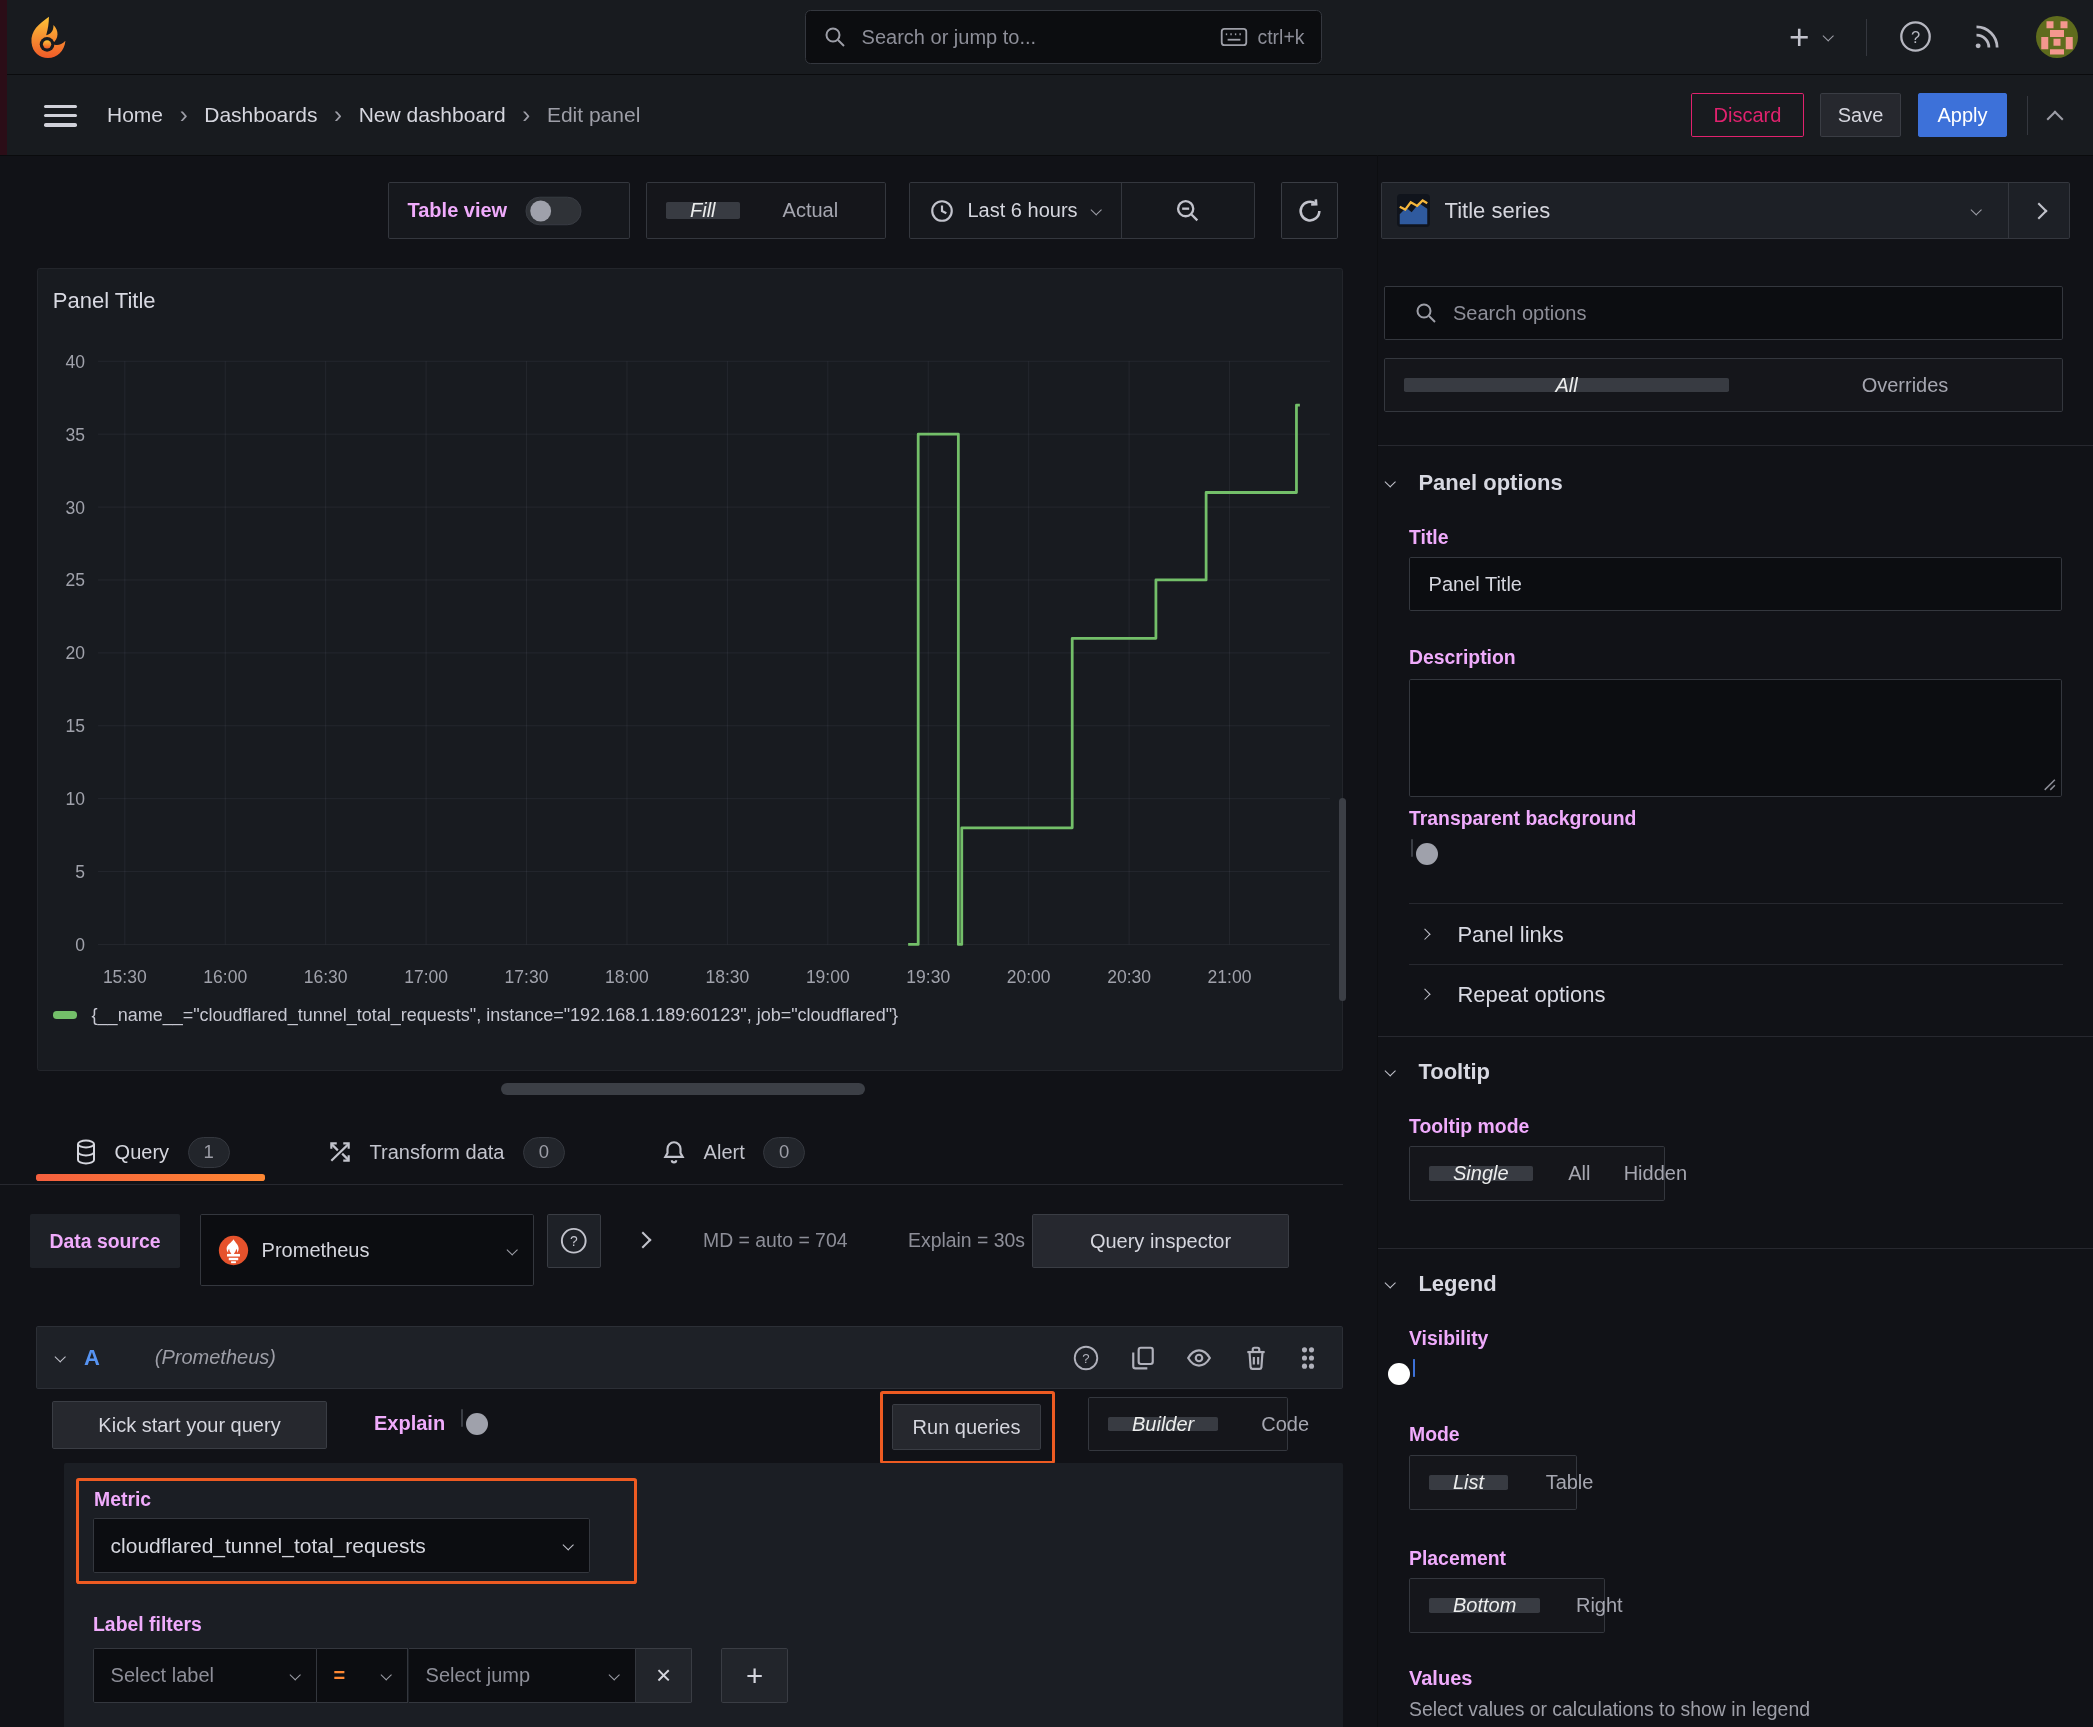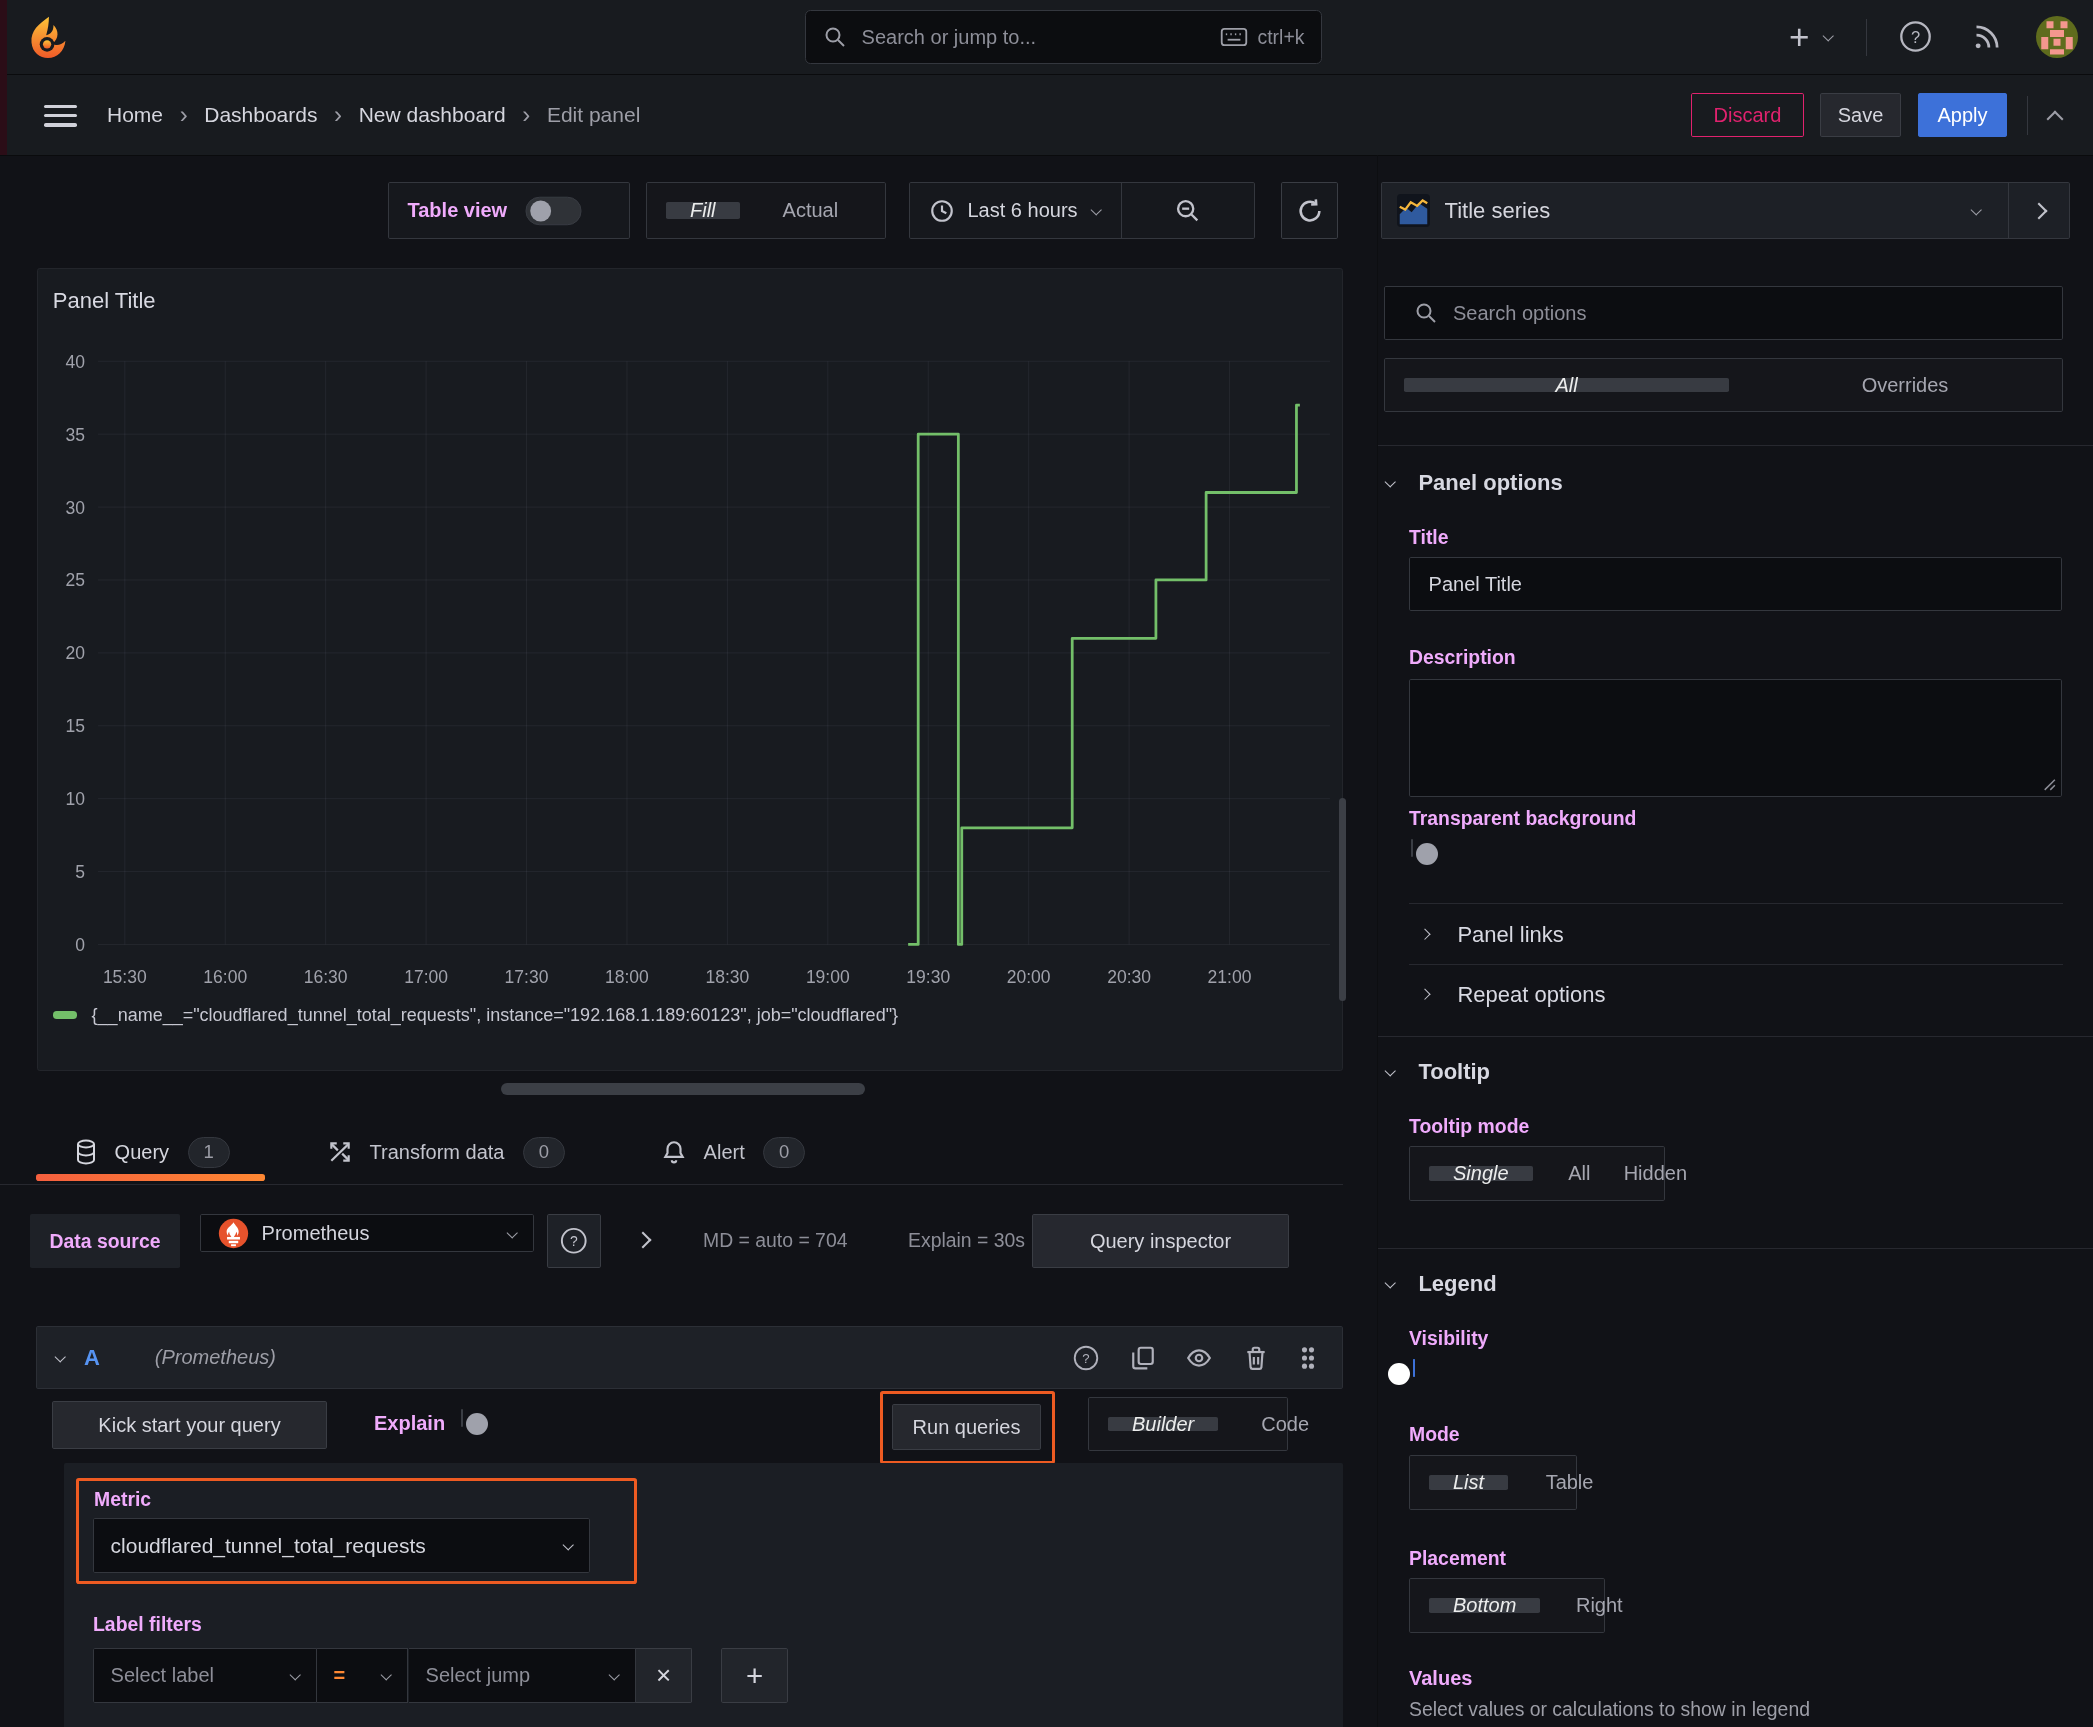--- a/index.html
+++ b/index.html
@@ -295,21 +295,21 @@
     <span style="font-size:20px;color:#c3c4cd;margin:0 18.5px 0 16.6px;">Alert</span>
     <span class="badge">0</span>
   </div>
   <div class="abs" style="left:36px;top:1174px;width:229px;height:6.5px;border-radius:2.8px;background:linear-gradient(90deg,#f55f3e,#ff8833);"></div>
   <div class="abs hr" style="left:0;top:1184px;width:1343px;"></div>
 
   
   <div class="abs row" style="left:30px;top:1214px;width:150px;height:54px;background:#1e2127;border-radius:1.8px;justify-content:center;">
     <span class="lbl">Data source</span>
   </div>
-  <div class="abs row input" style="left:200px;top:1214px;width:334px;height:38px;">
+  <div class="abs row input" style="left:200px;top:1214px;width:334px;height:72px;">
     <span style="margin-right:13px;">
       <svg width="31" height="31" viewBox="0 0 36 36">
           <circle cx="18" cy="18" r="17" fill="#e6522c"></circle>
         <path fill="#fff" d="M18 5 c2 4 6 6 6 11 0 3 -2 4.5 -2 4.5 0 0 1 -2.5 -1 -4.5 0 4 -3 5 -3 8 h-2 c0 -3 -3 -4 -3 -8 -2 2 -1 4.5 -1 4.5 0 0 -2 -1.5 -2 -4.5 0 -5 6 -7 8 -11 z"></path>
         <rect x="10.5" y="22" width="15" height="3" fill="#fff"></rect>
           <rect x="12.5" y="26.5" width="11" height="2.8" fill="#fff"></rect>
           <rect x="15.2" y="30.5" width="5.6" height="2.2" fill="#fff"></rect>
         </svg>
     </span>
     <span style="font-size:20px;color:#d5d6de;">Prometheus</span>

